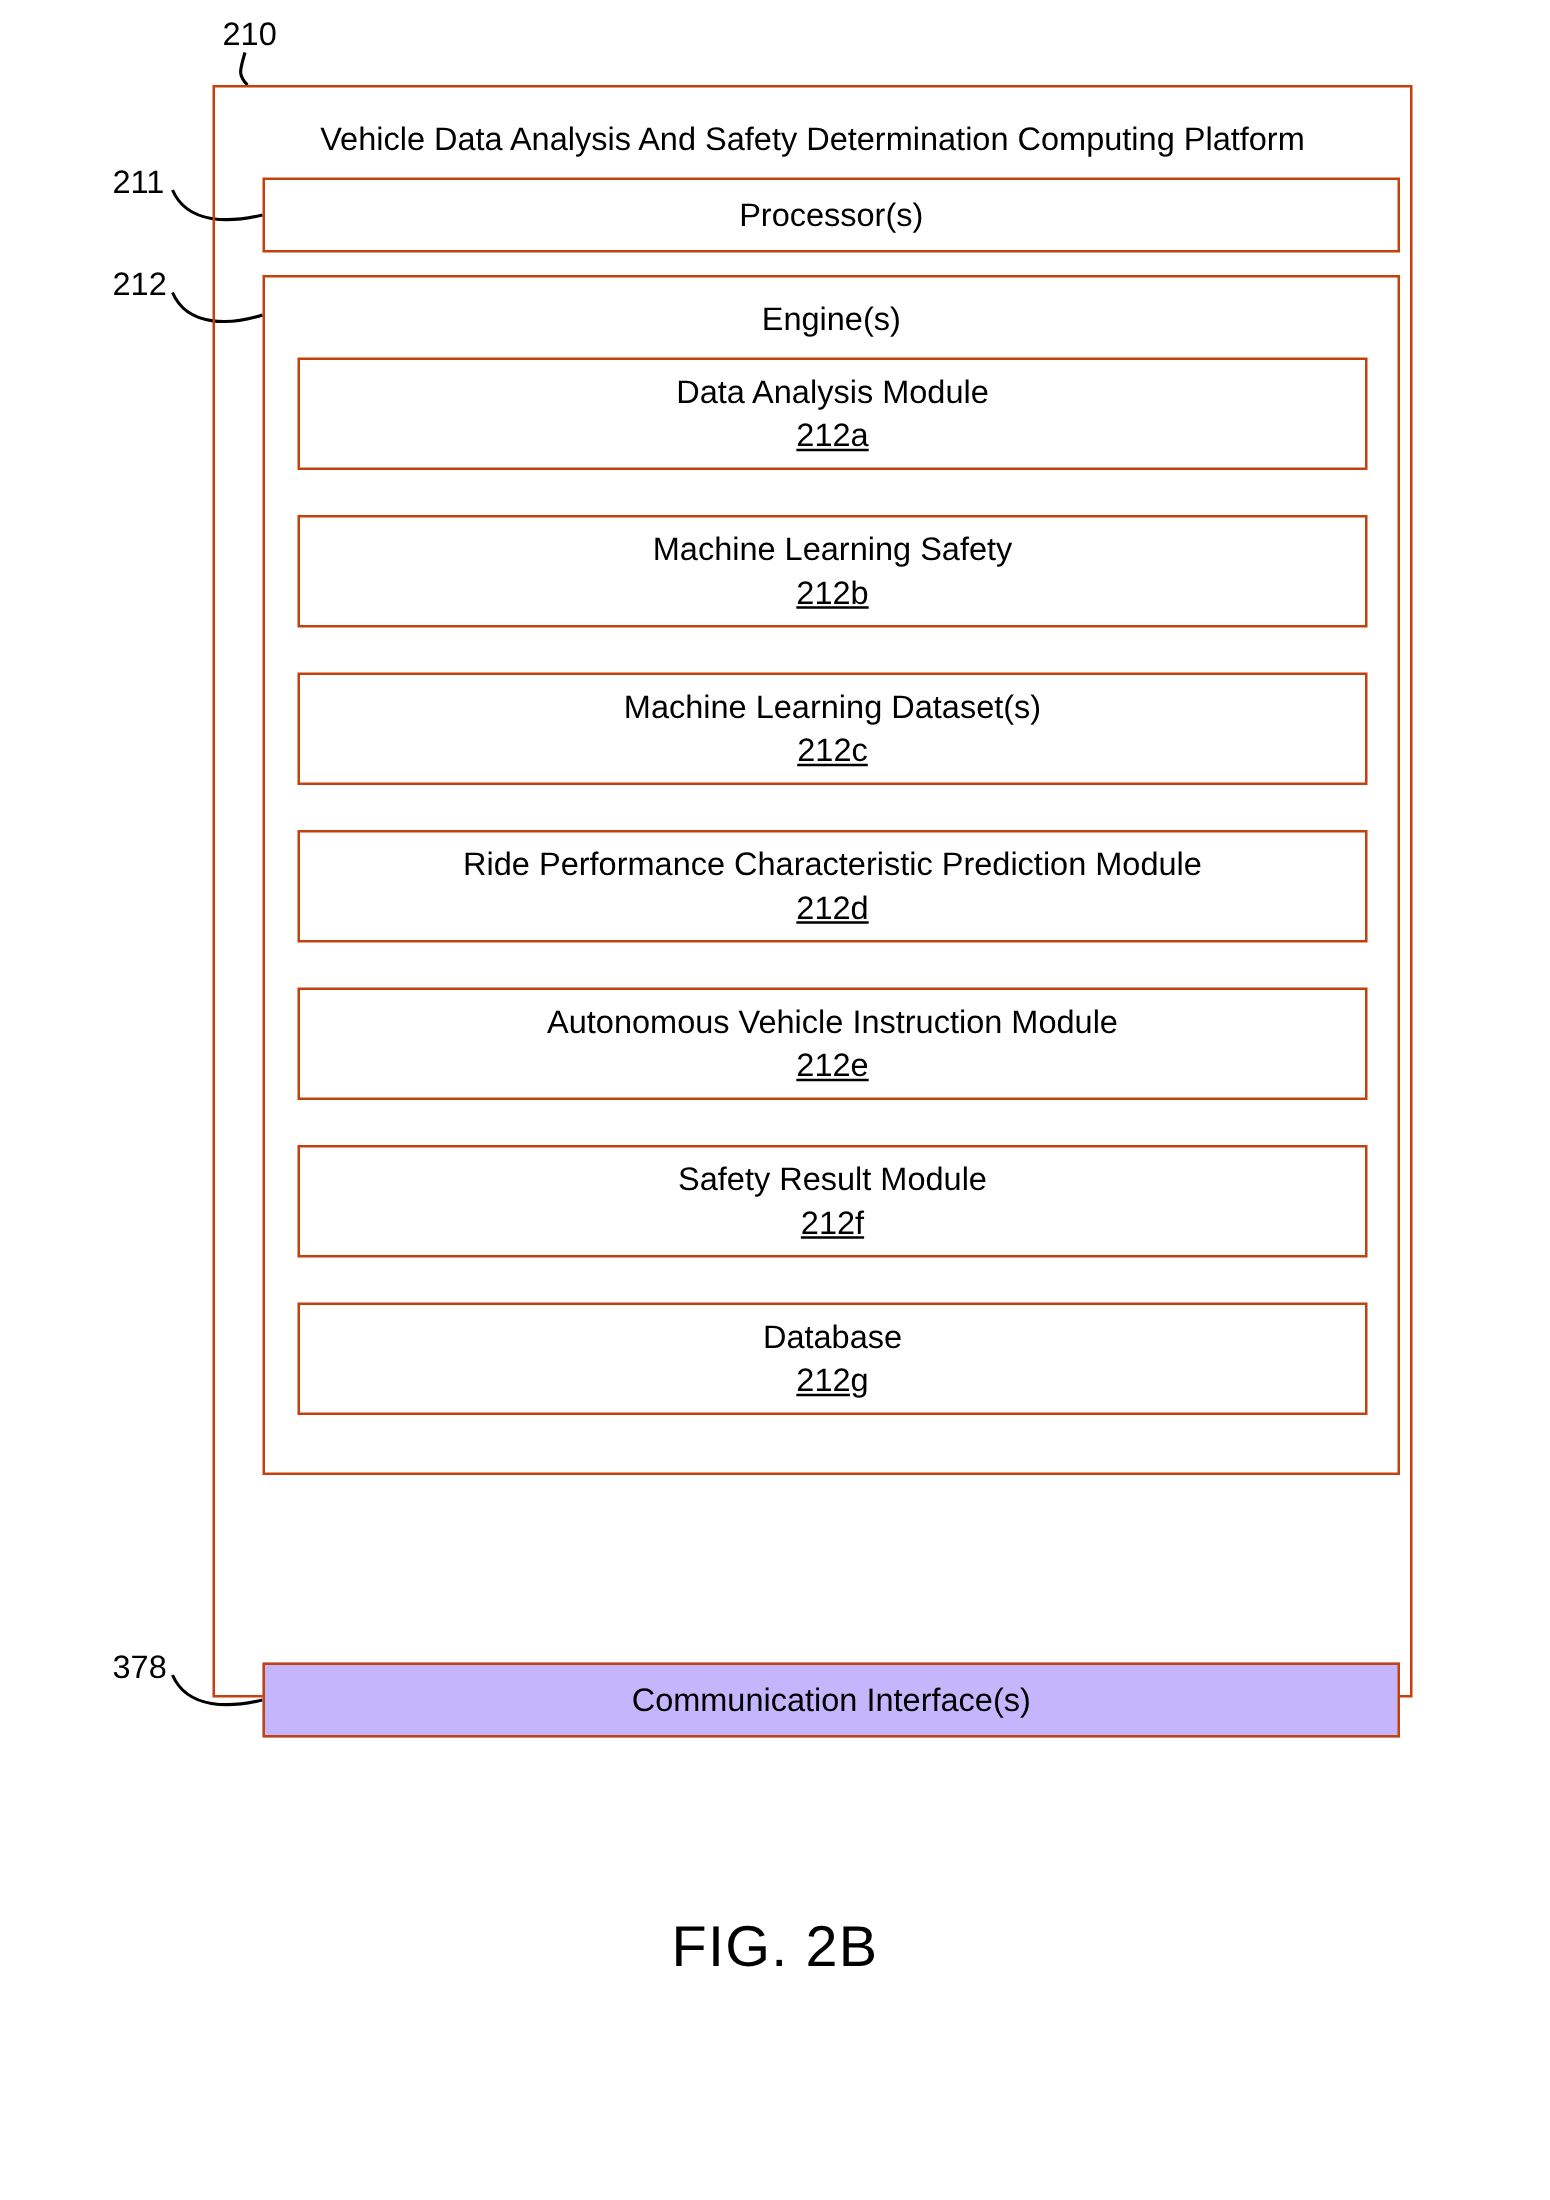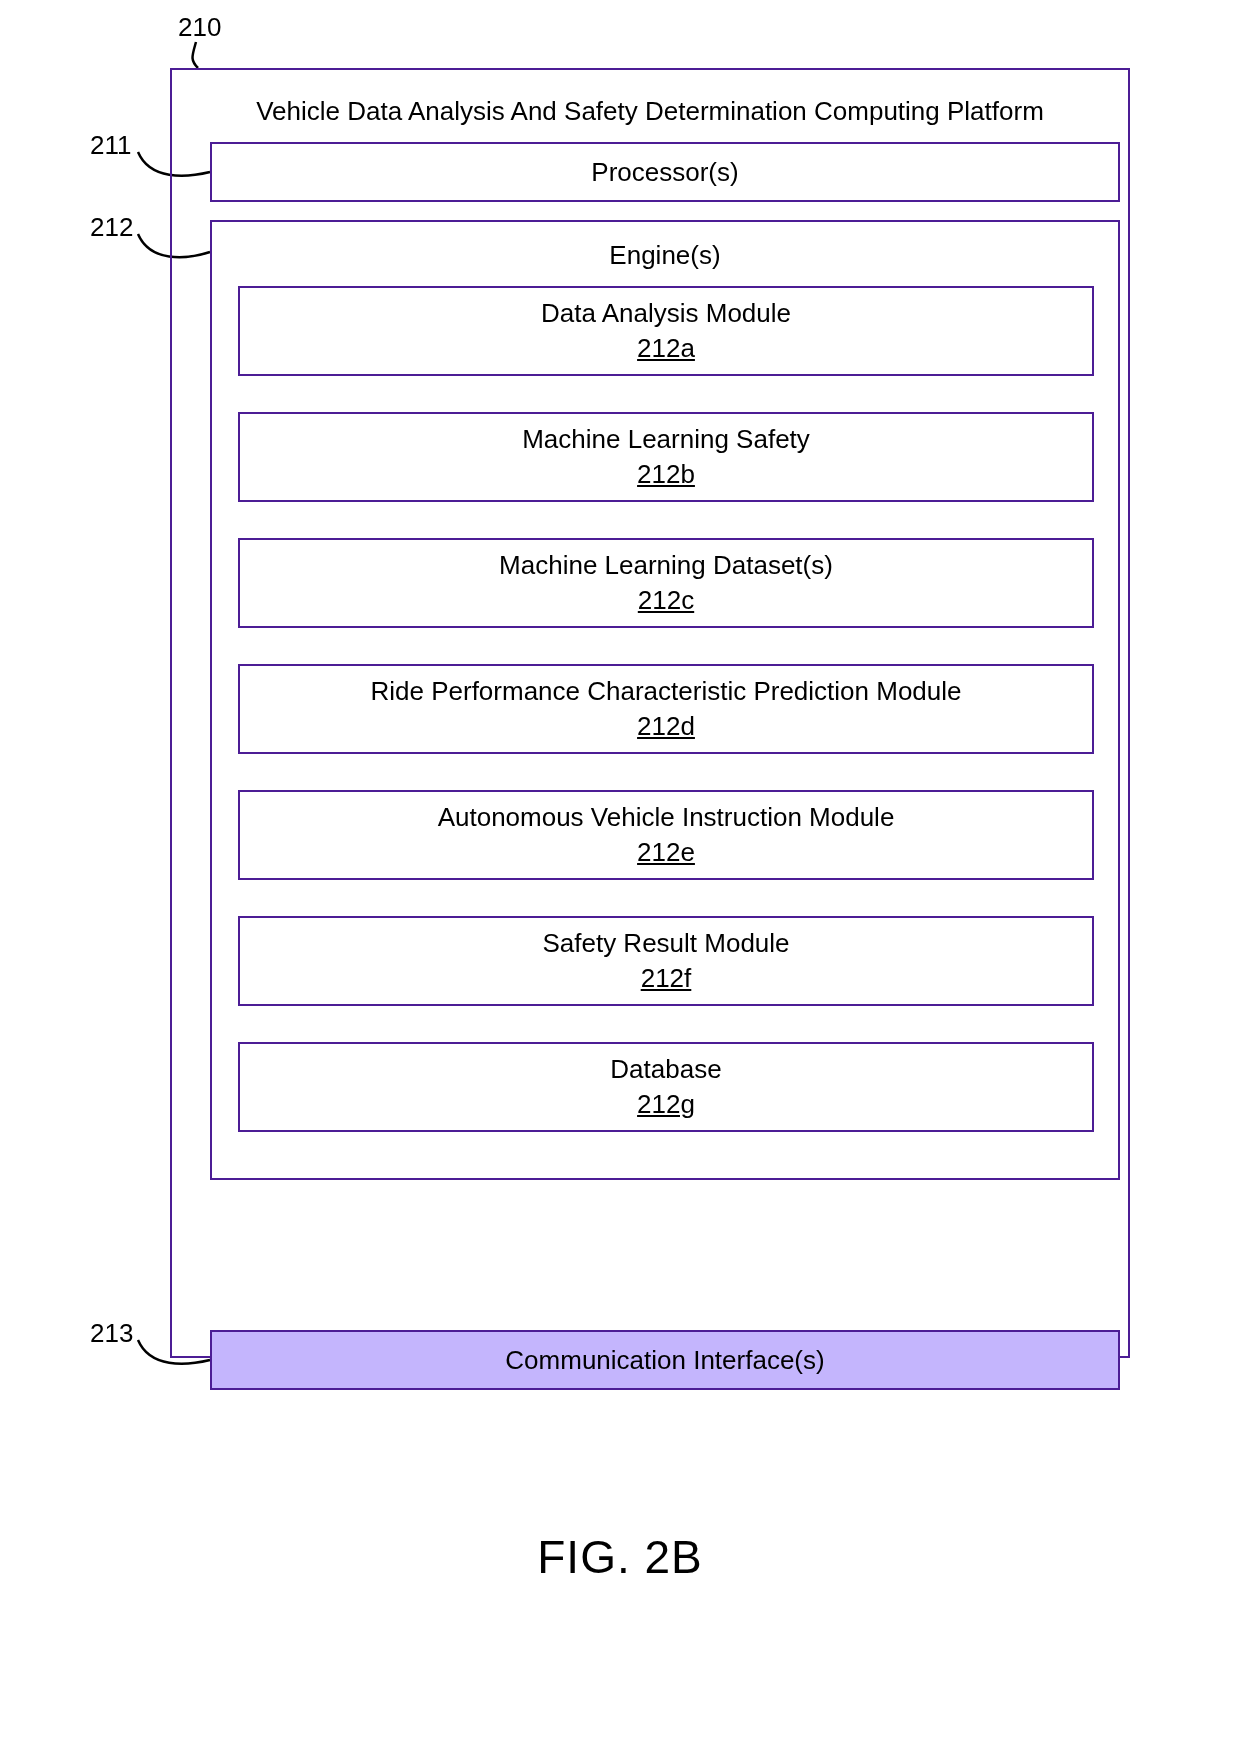--- a/index.html
+++ b/index.html
@@ -9,21 +9,21 @@
     font-family: Arial, Helvetica, sans-serif;
     color: #000;
   }
   .canvas {
     position: relative;
     width: 1240px;
     height: 1760px;
   }
   .box {
     position: absolute;
-    border: 2px solid #4c1d95;
+    border: 2px solid #c2410c;
     box-sizing: border-box;
     text-align: center;
   }
   .platform-box {
     left: 170px;
     top: 68px;
     width: 960px;
     height: 1290px;
   }
   .platform-title {
@@ -95,21 +95,21 @@
   }
 </style>
 </head>
 <body>
 
 <div class="canvas">
 
   <div class="ref-label" style="left:178px; top:12px;">210</div>
   <div class="ref-label" style="left:90px; top:130px;">211</div>
   <div class="ref-label" style="left:90px; top:212px;">212</div>
-  <div class="ref-label" style="left:90px; top:1318px;">213</div>
+  <div class="ref-label" style="left:90px; top:1318px;">378</div>
 
   <svg class="lead" style="left:0; top:0;" width="1240" height="1760">
 
     <path d="M 196 42 C 192 56, 190 60, 198 68" stroke="#000" stroke-width="2.5" fill="none"></path>
 
     <path d="M 138 152 C 150 180, 185 178, 210 172" stroke="#000" stroke-width="2.5" fill="none"></path>
 
     <path d="M 138 234 C 150 262, 185 260, 210 252" stroke="#000" stroke-width="2.5" fill="none"></path>
 
     <path d="M 138 1340 C 150 1368, 185 1366, 210 1360" stroke="#000" stroke-width="2.5" fill="none"></path>

